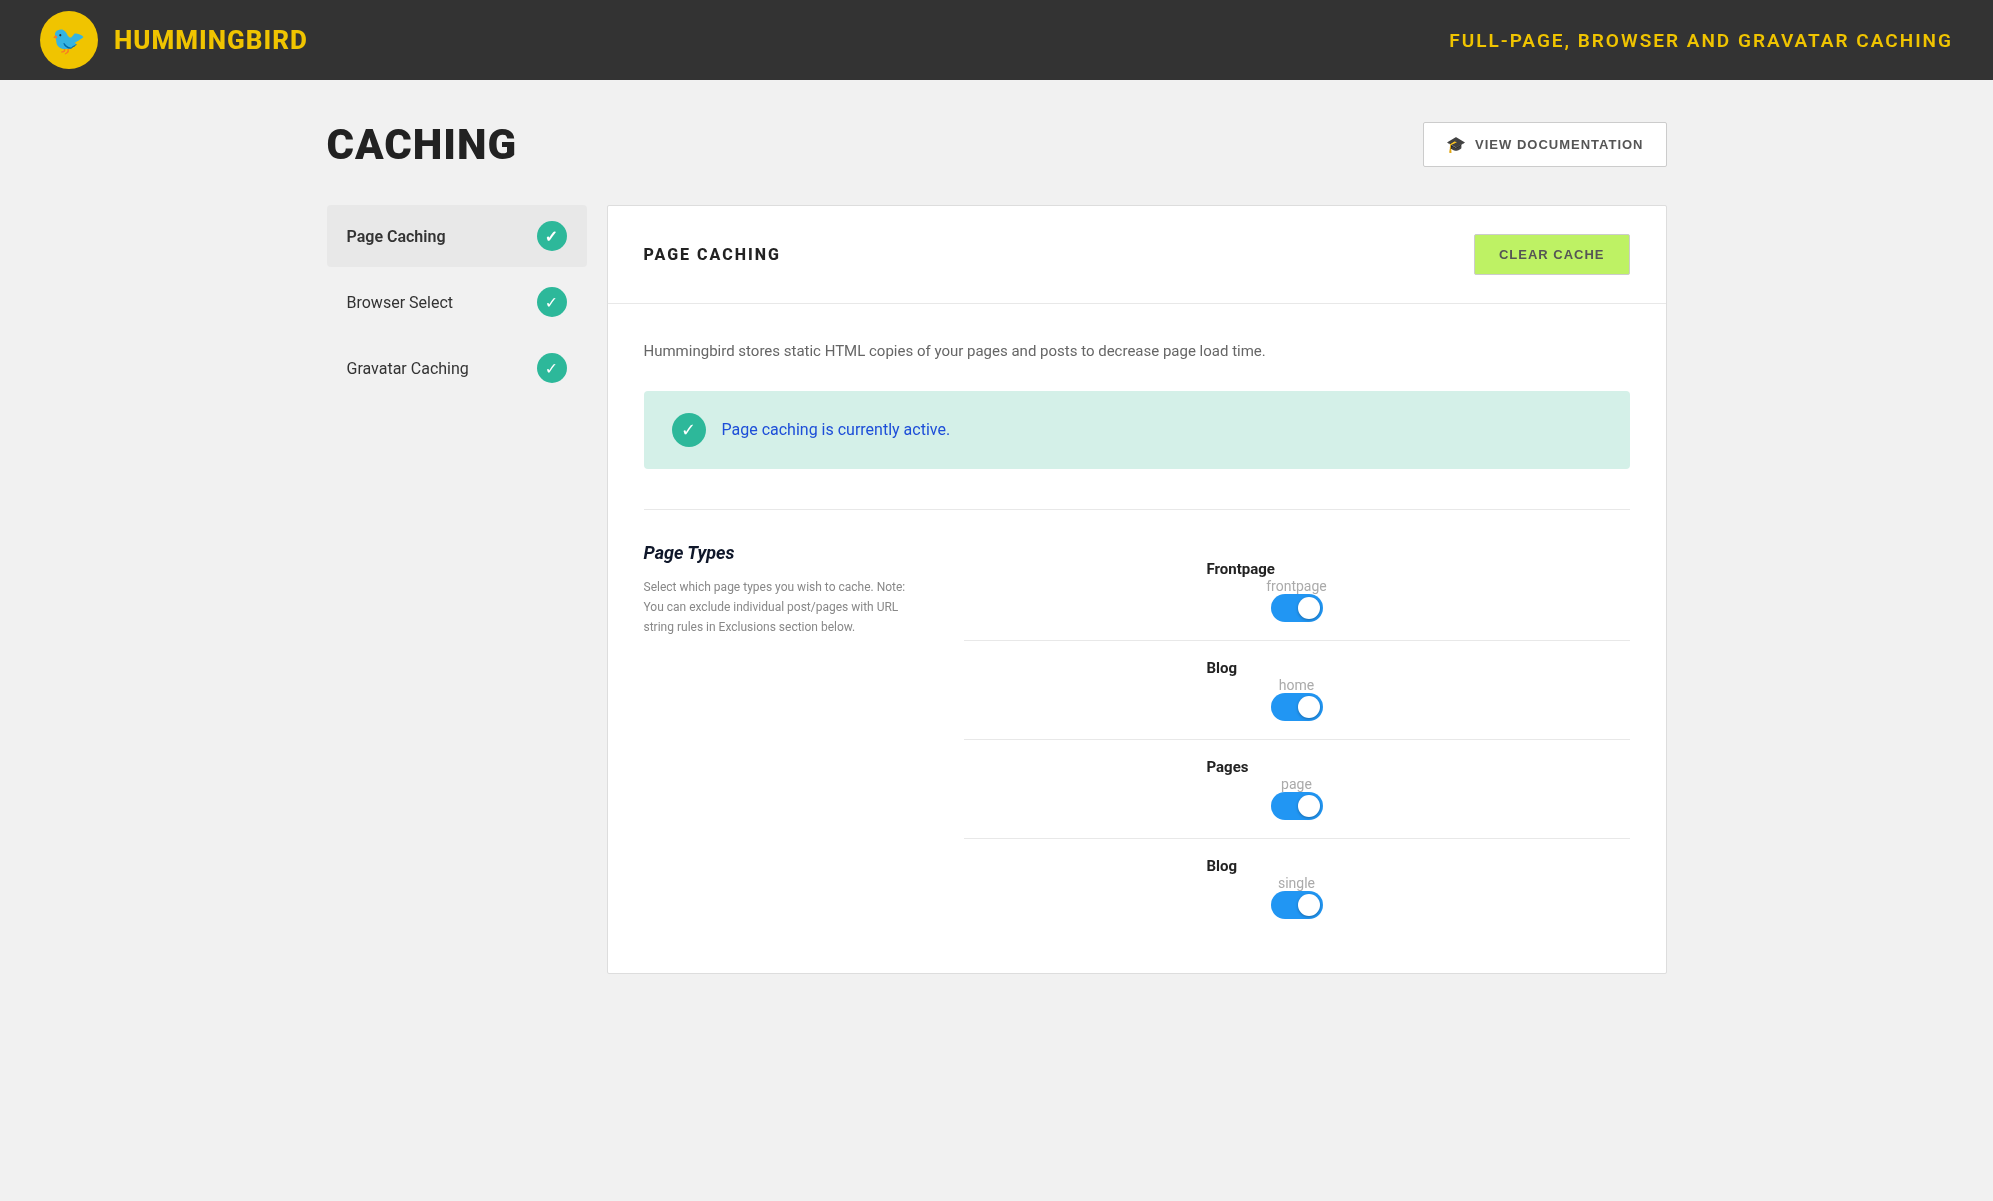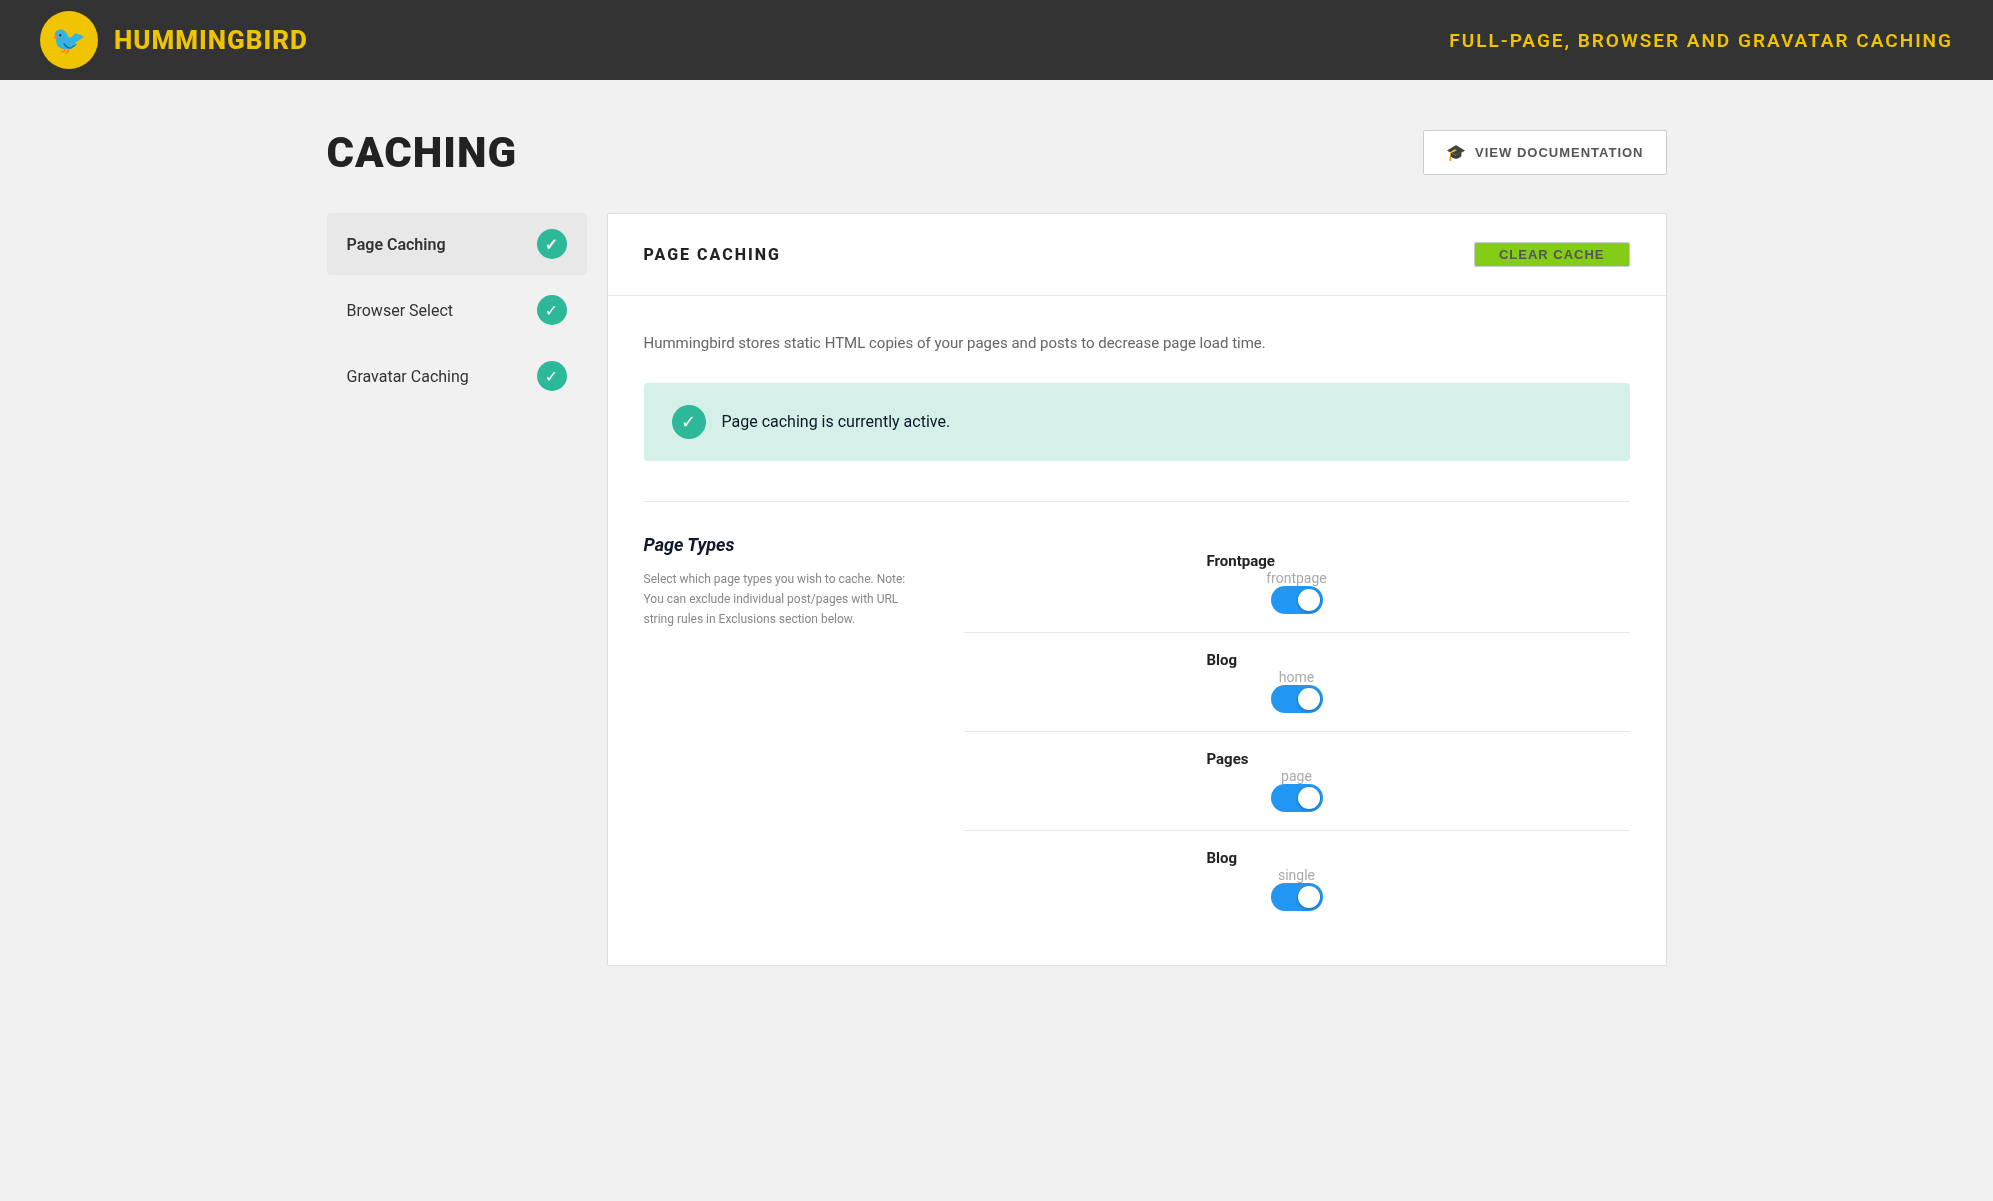--- a/index.html
+++ b/index.html
@@ -42,21 +42,21 @@
     .header-title {
       color: #f0c400;
       font-size: 19px;
       font-weight: 600;
       letter-spacing: 2px;
     }
 
     
     .page {
       max-width: 1400px;
-      margin: 8px auto;
+      margin: 0 auto;
       padding: 40px 30px;
     }
 
     
     .page-header {
       display: flex;
       align-items: center;
       justify-content: space-between;
       margin-bottom: 36px;
     }
@@ -141,22 +141,22 @@
       border-bottom: 1px solid #e8e8e8;
     }
     .panel-title {
       font-size: 16px;
       font-weight: 800;
       letter-spacing: 2px;
       color: #222;
     }
     .clear-cache-btn {
       border: 1.5px solid #ccc;
-      background: #84cc16;
-      padding: 4px 24px;
+      background: #bef264;
+      padding: 12px 24px;
       font-size: 13px;
       font-weight: 700;
       color: #555;
       letter-spacing: 1px;
       cursor: pointer;
       border-radius: 2px;
     }
 
     
     .panel-body {
@@ -186,21 +186,21 @@
       background: #2db89a;
       display: flex;
       align-items: center;
       justify-content: center;
       color: #fff;
       font-size: 18px;
       flex-shrink: 0;
     }
     .status-text {
       font-size: 16px;
-      color: #0f172a;
+      color: #1d4ed8;
       font-weight: 400;
     }
 
     
     .divider {
       border: none;
       border-top: 1px solid #e8e8e8;
       margin: 0 0 32px 0;
     }
 

